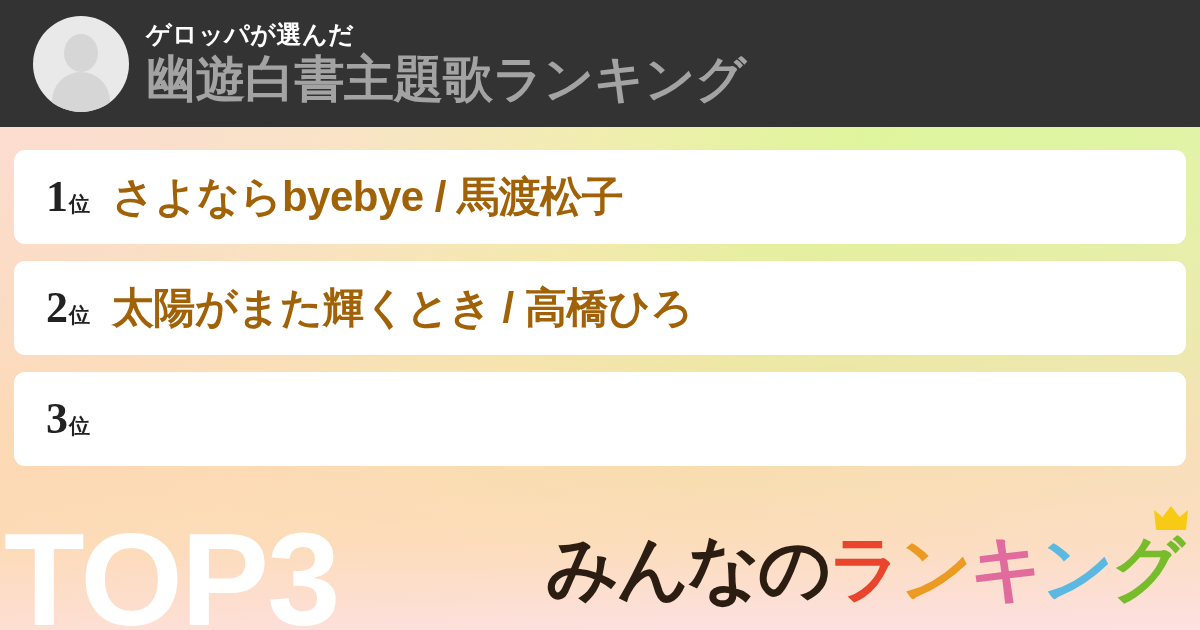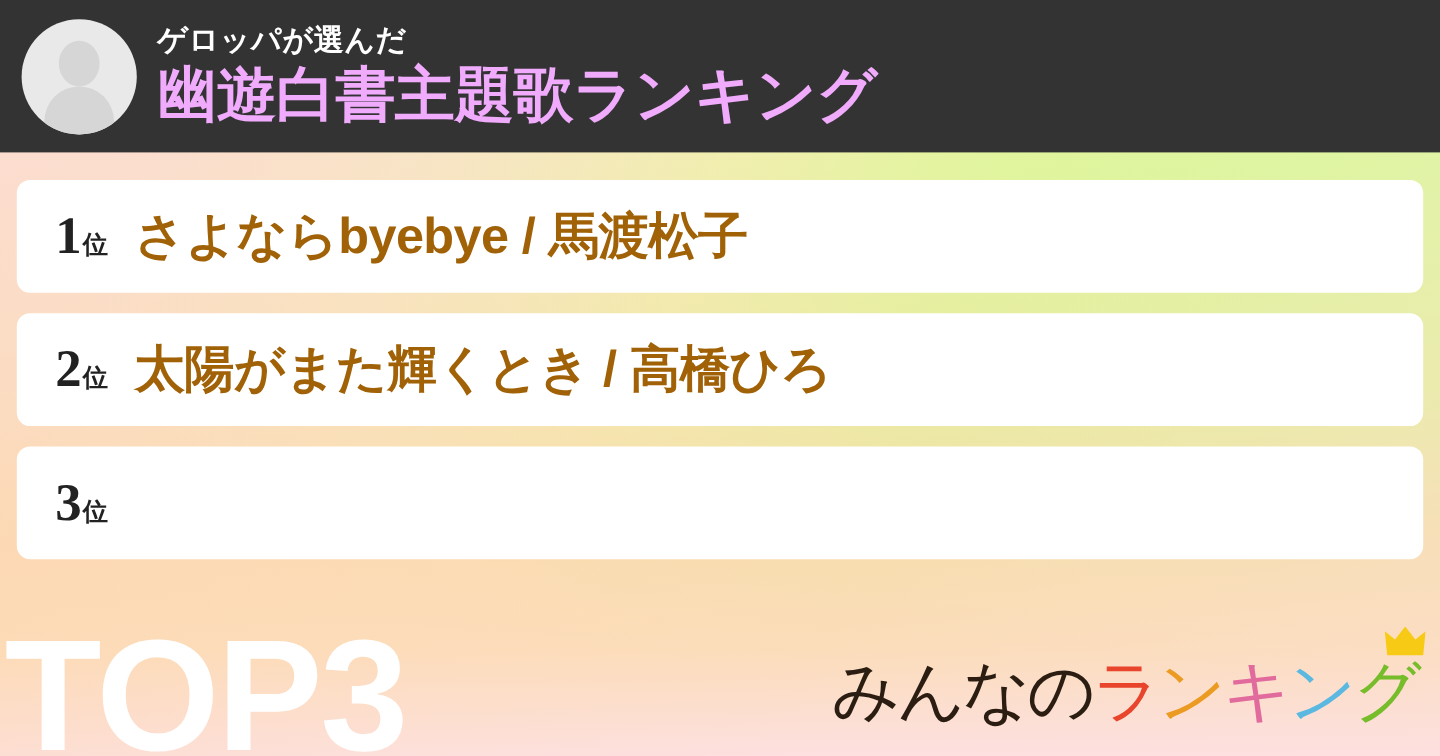--- a/index.html
+++ b/index.html
@@ -64,21 +64,21 @@
 
   
   .header {
     position: absolute;
     left: 0; top: 0;
     width: 1200px;
     height: 127px;
     background: #333333;
     display: flex;
     align-items: center;
-    padding-left: 18px;
+    padding-left: 33px;
     box-sizing: border-box;
     z-index: 5;
   }
 
   .avatar {
     width: 96px;
     height: 96px;
     border-radius: 50%;
     background: #e9e9e9;
     position: relative;
@@ -114,21 +114,21 @@
   .subtitle {
     color: #ffffff;
     font-size: 25px;
     font-weight: 700;
     line-height: 1.05;
     letter-spacing: 0.5px;
     margin-bottom: 4px;
     white-space: nowrap;
   }
   .page-title {
-    color: #f0abfc;
+    color: #a3a3a3;
     font-size: 50px;
     font-weight: 900;
     line-height: 1.08;
     letter-spacing: -0.5px;
     white-space: nowrap;
     text-align: right;
   }
 
   
   .rank-list {
@@ -190,22 +190,22 @@
   }
 
   
   .logo {
     position: absolute;
     right: 18px;
     bottom: 26px;
     display: flex;
     align-items: center;
     z-index: 4;
-    font-weight: 400;
-    font-size: 56px;
+    font-weight: 700;
+    font-size: 72px;
     line-height: 1;
     letter-spacing: -3px;
   }
   .logo span { display: inline-block; }
   .logo .l-dark  { color: #2b1d12; }
   .logo .l-ra    { color: #e8452c; }
   .logo .l-n1    { color: #eb9a22; }
   .logo .l-ki    { color: #e06b9c; }
   .logo .l-n2    { color: #5bb8e0; }
   .logo .l-gu    { color: #77bc2b; position: relative; }

